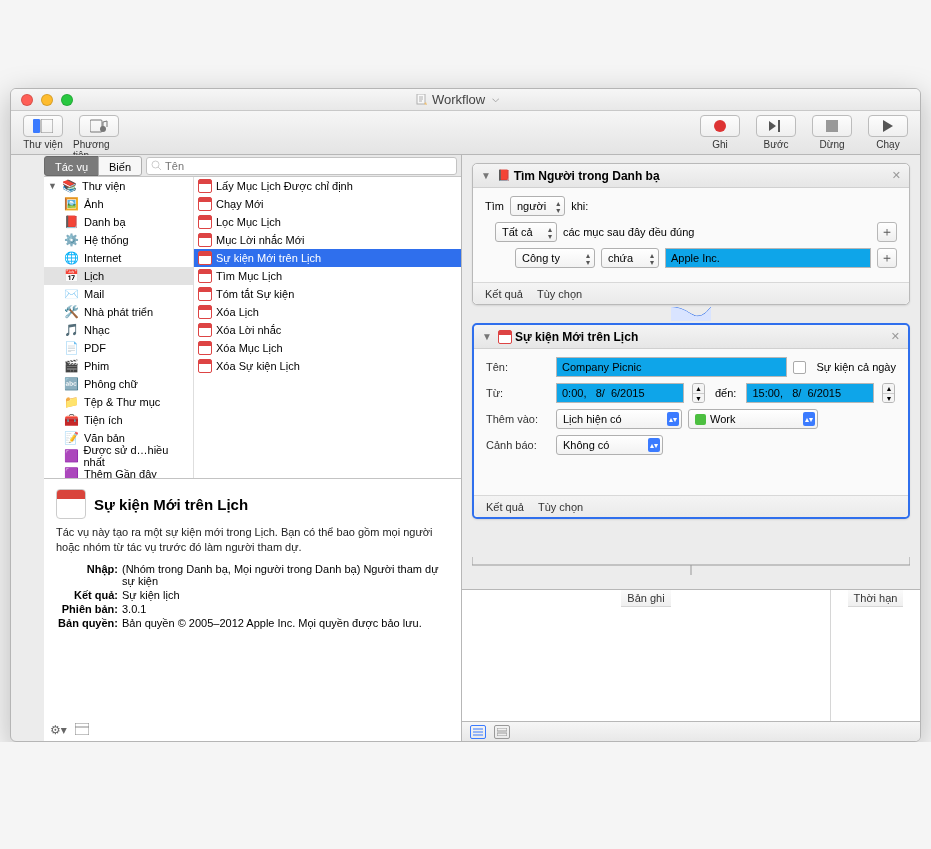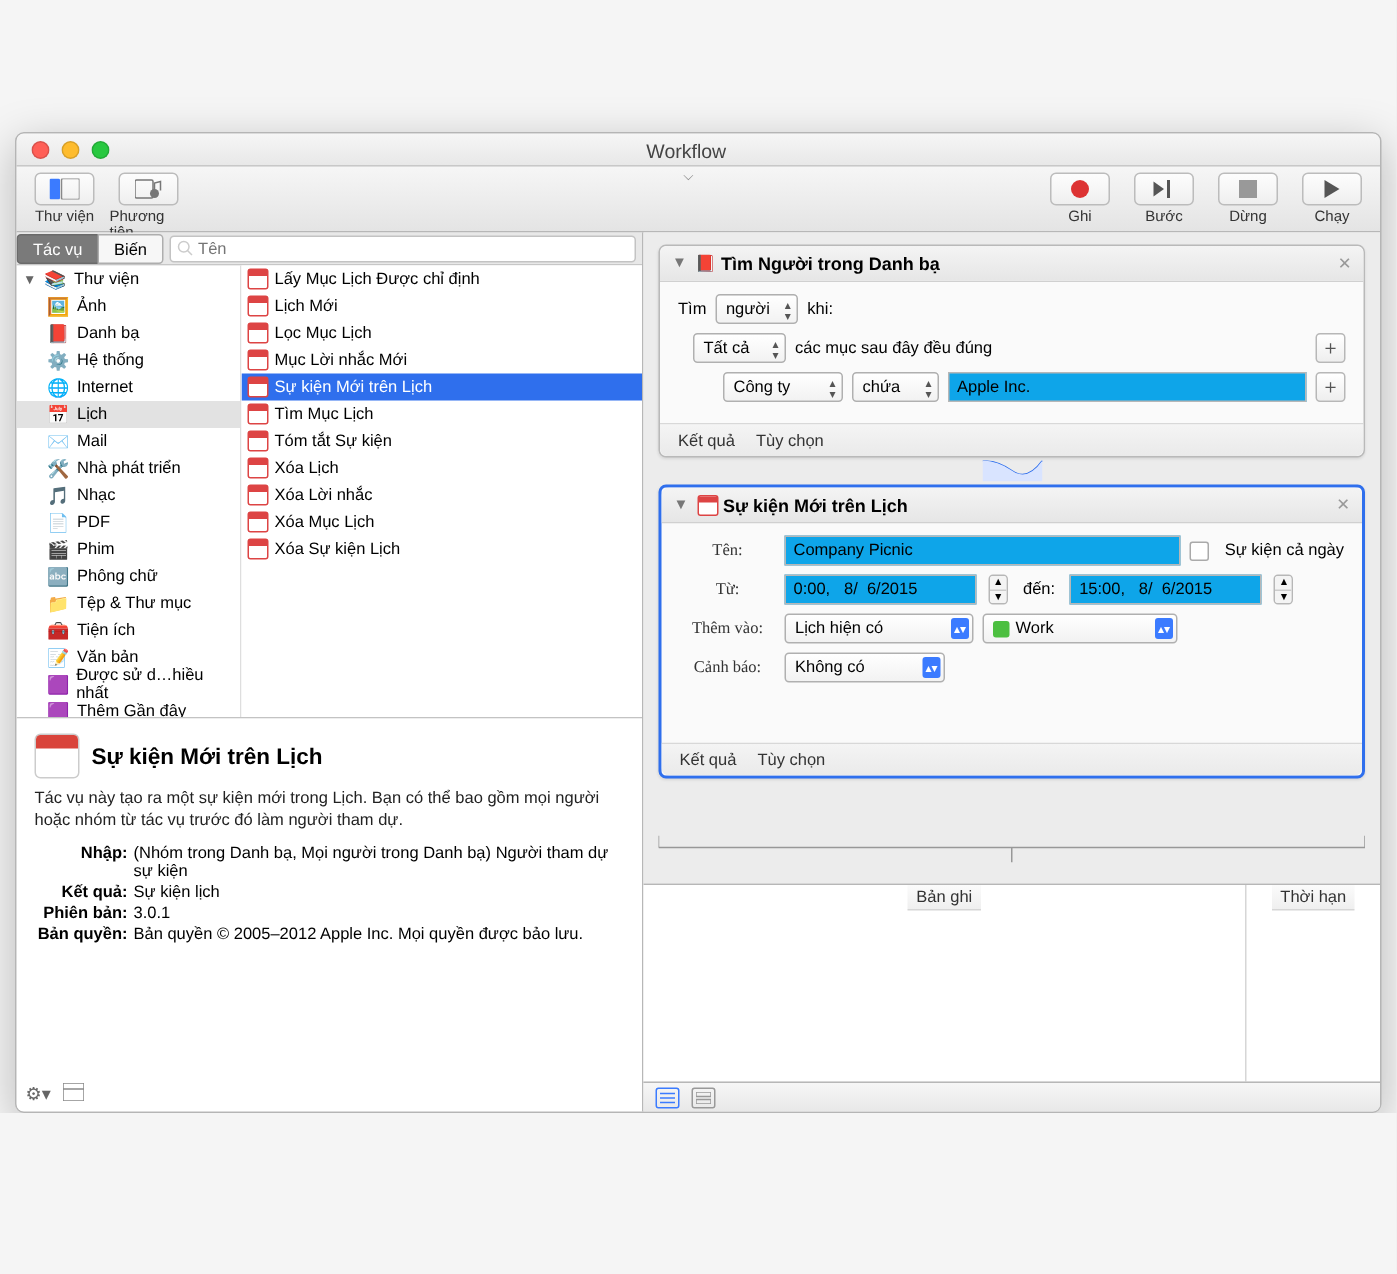--- a/index.html
+++ b/index.html
@@ -2,31 +2,31 @@
 <html><head>
 <meta charset="utf-8">
 <style>
   * { box-sizing: border-box; margin: 0; padding: 0; }
   body { font-family: -apple-system, "Helvetica Neue", Arial, sans-serif; font-size: 11px; background: #f5f5f5; padding: 40px 0 0 0; }
   .window { width: 911px; margin: 48px auto 0; background: #ececec; border: 1px solid #b5b5b5; border-radius: 6px; box-shadow: 0 8px 30px rgba(0,0,0,0.25); overflow: hidden; position: relative; }
   .titlebar { height: 22px; display: flex; align-items: center; background: linear-gradient(#f6f6f6,#e8e8e8); border-bottom: 1px solid #c8c8c8; position: relative; }
   .traffic { display: flex; gap: 8px; padding-left: 10px; }
   .tl { width: 12px; height: 12px; border-radius: 50%; border: 0.5px solid rgba(0,0,0,0.15); }
   .tl.red { background:#ff5f57;} .tl.yel{background:#febc2e;} .tl.grn{background:#28c840;}
-  .title-center { position:absolute; left:0; right:16px; text-align:center; font-size:13px; color:#444; display:flex; justify-content:center; align-items:center; gap:4px;flex-direction:column;}
+  .title-center { position:absolute; left:0; right:16px; text-align:center; font-size:13px; color:#444; display:flex; justify-content:center; align-items:center; gap:4px;}
   .title-center svg{opacity:0.6}
   .title-drop { color:#888; font-size:9px; margin-left:3px;}
   .toolbar { height: 44px; background: linear-gradient(#f6f6f6,#e4e4e4); border-bottom:1px solid #b7b7b7; display:flex; align-items:flex-start; padding:4px 6px; }
   .tbtn-group { display:flex; gap:4px; }
   .tbtn { display:flex; flex-direction:column; align-items:center; width:52px; }
   .tbtn-box { width:40px; height:22px; border:1px solid #bcbcbc; border-radius:4px; background:linear-gradient(#fdfdfd,#efefef); display:flex; align-items:center; justify-content:center; }
   .tbtn-label { font-size:10px; color:#333; margin-top:2px;}
   .toolbar .spacer { flex:1; }
   .main { display:flex; height: 586px; }
-  .leftcol { width:418px; display:flex; flex-direction:column; border-right:1px solid #b7b7b7;}
+  .leftcol { width:418px; display:flex; flex-direction:column; border-right:1px solid #b7b7b7;margin-left:33px;}
   .sidebar-top { display:flex; align-items:center; background:#e8e8e8; border-bottom:1px solid #c7c7c7; height:22px;}
   .seg { display:flex; }
   .seg-item { height:20px; padding:0 10px; font-size:11px; line-height:20px; border:1px solid #aeaeae; background:#f7f7f7; }
   .seg-item:first-child{ border-radius:3px 0 0 3px;}
   .seg-item:last-child{ border-radius:0 3px 3px 0; margin-left:-1px;}
   .seg-item.active{ background:#7a7a7a; color:#fff; border-color:#6a6a6a;}
   .searchbox { flex:1; margin:0 4px; height:18px; border:1px solid #c3c3c3; border-radius:3px; background:#fff; display:flex; align-items:center; padding:0 4px; color:#999;}
   .searchbox svg{margin-right:3px; opacity:0.5;}
   .searchbox input{ border:none; outline:none; flex:1; font-size:11px; color:#999; background:transparent;}
   .browse { display:flex; height:302px; background:#fff; border-bottom:1px solid #c3c3c3;}
@@ -54,21 +54,21 @@
   .wf-scroll { flex:1; padding:8px 10px 4px 10px; overflow:auto; background:#ececec;}
   .action { background:#fafafa; border:1px solid #b9b9b9; border-radius:5px; margin-bottom:8px; box-shadow:0 1px 2px rgba(0,0,0,0.1);}
   .action.selected { border:2px solid #2f6fed; }
   .action-head { height:24px; display:flex; align-items:center; padding:0 8px; background:linear-gradient(#f4f4f4,#e6e6e6); border-bottom:1px solid #d0d0d0; border-radius:5px 5px 0 0;}
   .action-head .tri{ color:#777; margin-right:6px; font-size:10px;}
   .action-head .title{ font-weight:600; font-size:12px;}
   .action-head .close{ margin-left:auto; color:#999; cursor:pointer;}
   .action-body { padding:8px 12px; font-size:11px;}
   .action-foot { height:22px; border-top:1px solid #d8d8d8; display:flex; align-items:center; gap:14px; padding:0 12px; font-size:11px; color:#333; background:linear-gradient(#f4f4f4,#eaeaea); border-radius:0 0 5px 5px;}
   .frow { display:flex; align-items:center; margin-bottom:6px; gap:6px;}
-  .lbl { width:64px; text-align:center; color:#333;font-family:Liberation Serif, serif;}
+  .lbl { width:64px; text-align:left; color:#333;}
   .select { height:20px; border:1px solid #b0b0b0; border-radius:3px; background:linear-gradient(#fff,#f2f2f2); padding:0 18px 0 6px; font-size:11px; position:relative; display:inline-flex; align-items:center;}
   .select .arr { position:absolute; right:4px; top:3px; font-size:8px; color:#555; line-height:7px;}
   .select.blue .arr{ color:#fff; background:#3b7bff; border-radius:2px; padding:1px 2px; right:2px; top:2px; height:14px; display:flex; flex-direction:column; justify-content:center;}
   .txt { height:20px; border:1px solid #b7b7b7; background:#0ea5e9; padding:0 5px; font-size:11px; outline:none;}
   .plusbtn { width:20px; height:20px; border:1px solid #b7b7b7; border-radius:3px; background:linear-gradient(#fff,#eee); display:flex; align-items:center; justify-content:center; font-size:13px; color:#555;}
   .connector { height:14px; display:flex; justify-content:center; margin:-6px 0 2px 0;}
   .connector svg{display:block;}
   .logpane { height:132px; border-top:1px solid #b7b7b7; background:#fff; display:flex;}
   .logcol { flex:1; display:flex; flex-direction:column;align-items:center;}
   .logcol.r{ border-left:1px solid #d6d6d6; flex:0 0 90px;}
@@ -262,21 +262,21 @@
               </div>
             </div>
         </div>
         <div class="col2" id="action-items">
             <div class="row">
               <span class="cal-ico"></span>
               <span>Lấy Mục Lịch Được chỉ định</span>
             </div>
             <div class="row">
               <span class="cal-ico"></span>
-              <span>Lịch Mới</span>
+              <span>Chạy Mới</span>
             </div>
             <div class="row">
               <span class="cal-ico"></span>
               <span>Lọc Mục Lịch</span>
             </div>
             <div class="row">
               <span class="cal-ico"></span>
               <span>Mục Lời nhắc Mới</span>
             </div>
             <div class="row hl">

